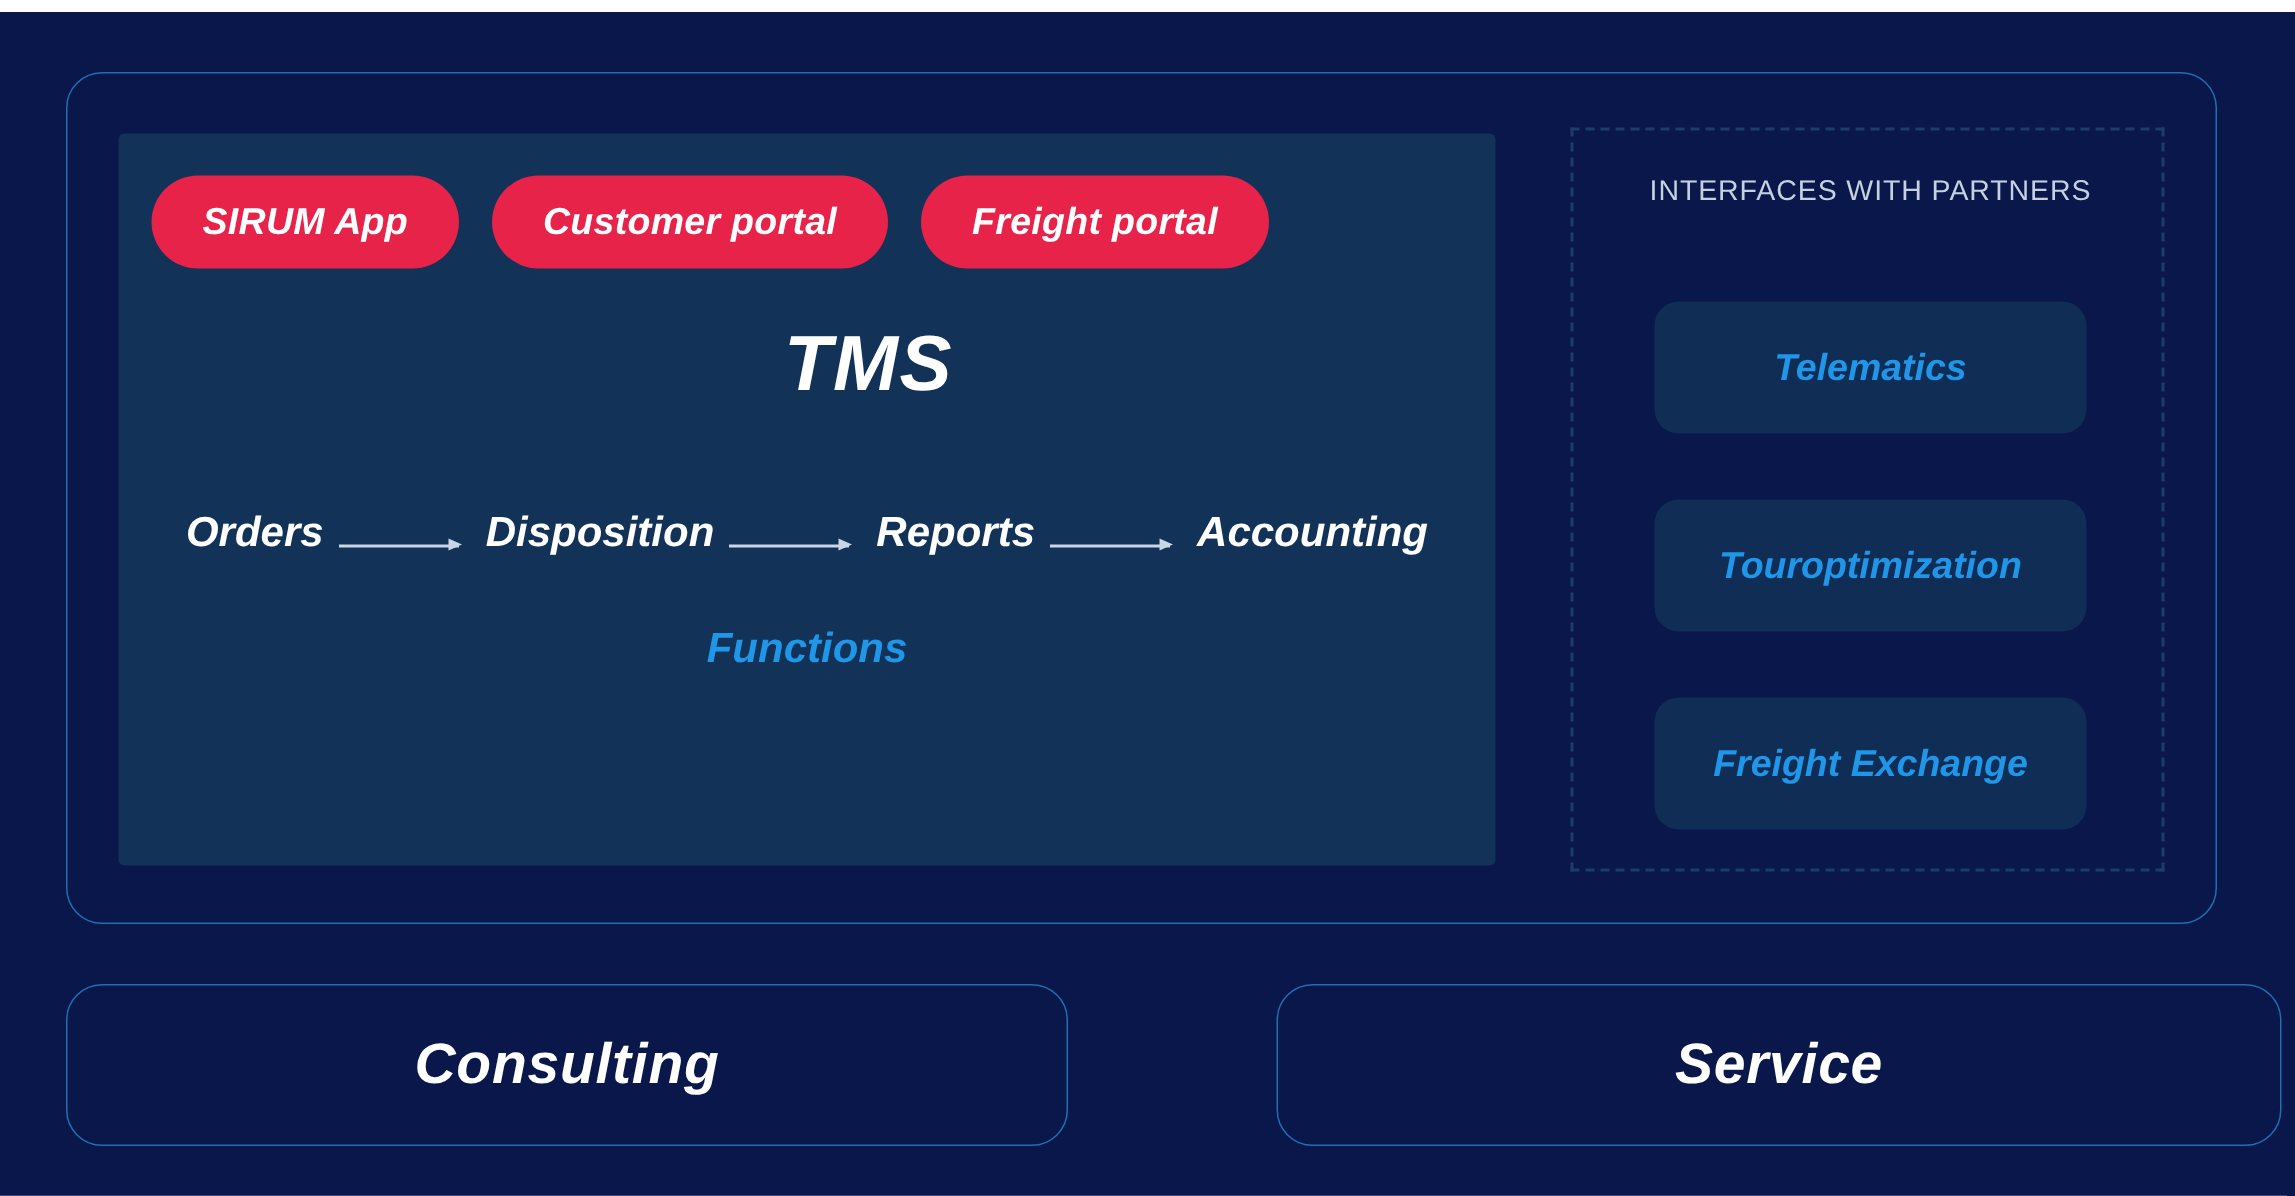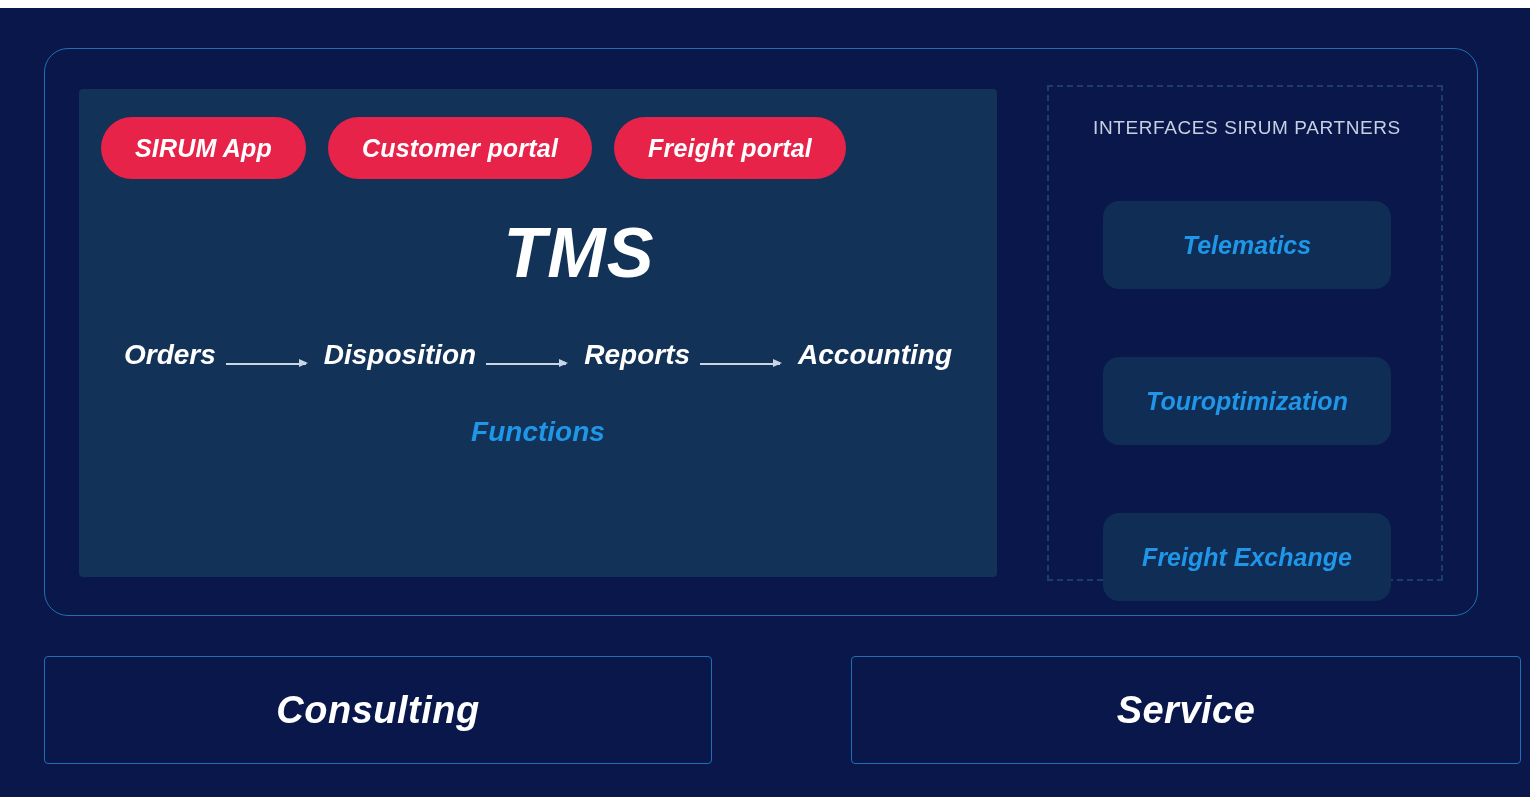--- a/index.html
+++ b/index.html
@@ -71,21 +71,21 @@
   }
 
   
   .tms-title {
     position: absolute;
     left: 0;
     top: 124px;
     width: 1000px;
     text-align: center;
     color: #ffffff;
-    font-size: 70px;
+    font-size: 52px;
     font-weight: bold;
     font-style: italic;
     letter-spacing: 1px;
   }
 
   
   .flow-row {
     position: absolute;
     left: 0;
     top: 250px;
@@ -187,37 +187,37 @@
     top: 114px;
     width: 288px;
   }
   .partner-card {
     height: 88px;
     background: #0f2d55;
     border-radius: 16px;
     display: flex;
     align-items: center;
     justify-content: center;
-    margin-bottom: 68px;
+    margin-bottom: 44px;
     color: #1f96e8;
     font-size: 25px;
     font-weight: bold;
     font-style: italic;
     white-space: nowrap;
   }
   .partner-card:last-child { margin-bottom: 0; justify-content: center; }
 
   
   .bottom-bar {
     position: absolute;
     top: 648px;
     height: 108px;
     box-sizing: border-box;
     border: 1.5px solid #1f6fb5;
-    border-radius: 4px;
+    border-radius: 24px;
     display: flex;
     align-items: center;
     justify-content: center;
     color: #ffffff;
     font-size: 38px;
     font-weight: bold;
     font-style: italic;
     letter-spacing: 0.5px;
   }
   .bar-consulting { left: 44px;  width: 668px; }
@@ -264,21 +264,21 @@
         </span>
         <span class="flow-step">Accounting</span>
       </div>
 
       <div class="functions-label">Functions</div>
 
 
     </div>
 
     <div class="partners-box">
-      <div class="partners-title">INTERFACES SIRUM PARTNERS</div>
+      <div class="partners-title">INTERFACES WITH PARTNERS</div>
       <div class="partner-cards">
         <div class="partner-card">
           <span>Telematics</span>
         </div>
         <div class="partner-card">
           <span>Touroptimization</span>
         </div>
         <div class="partner-card">
           <span>Freight Exchange</span>
         </div>

